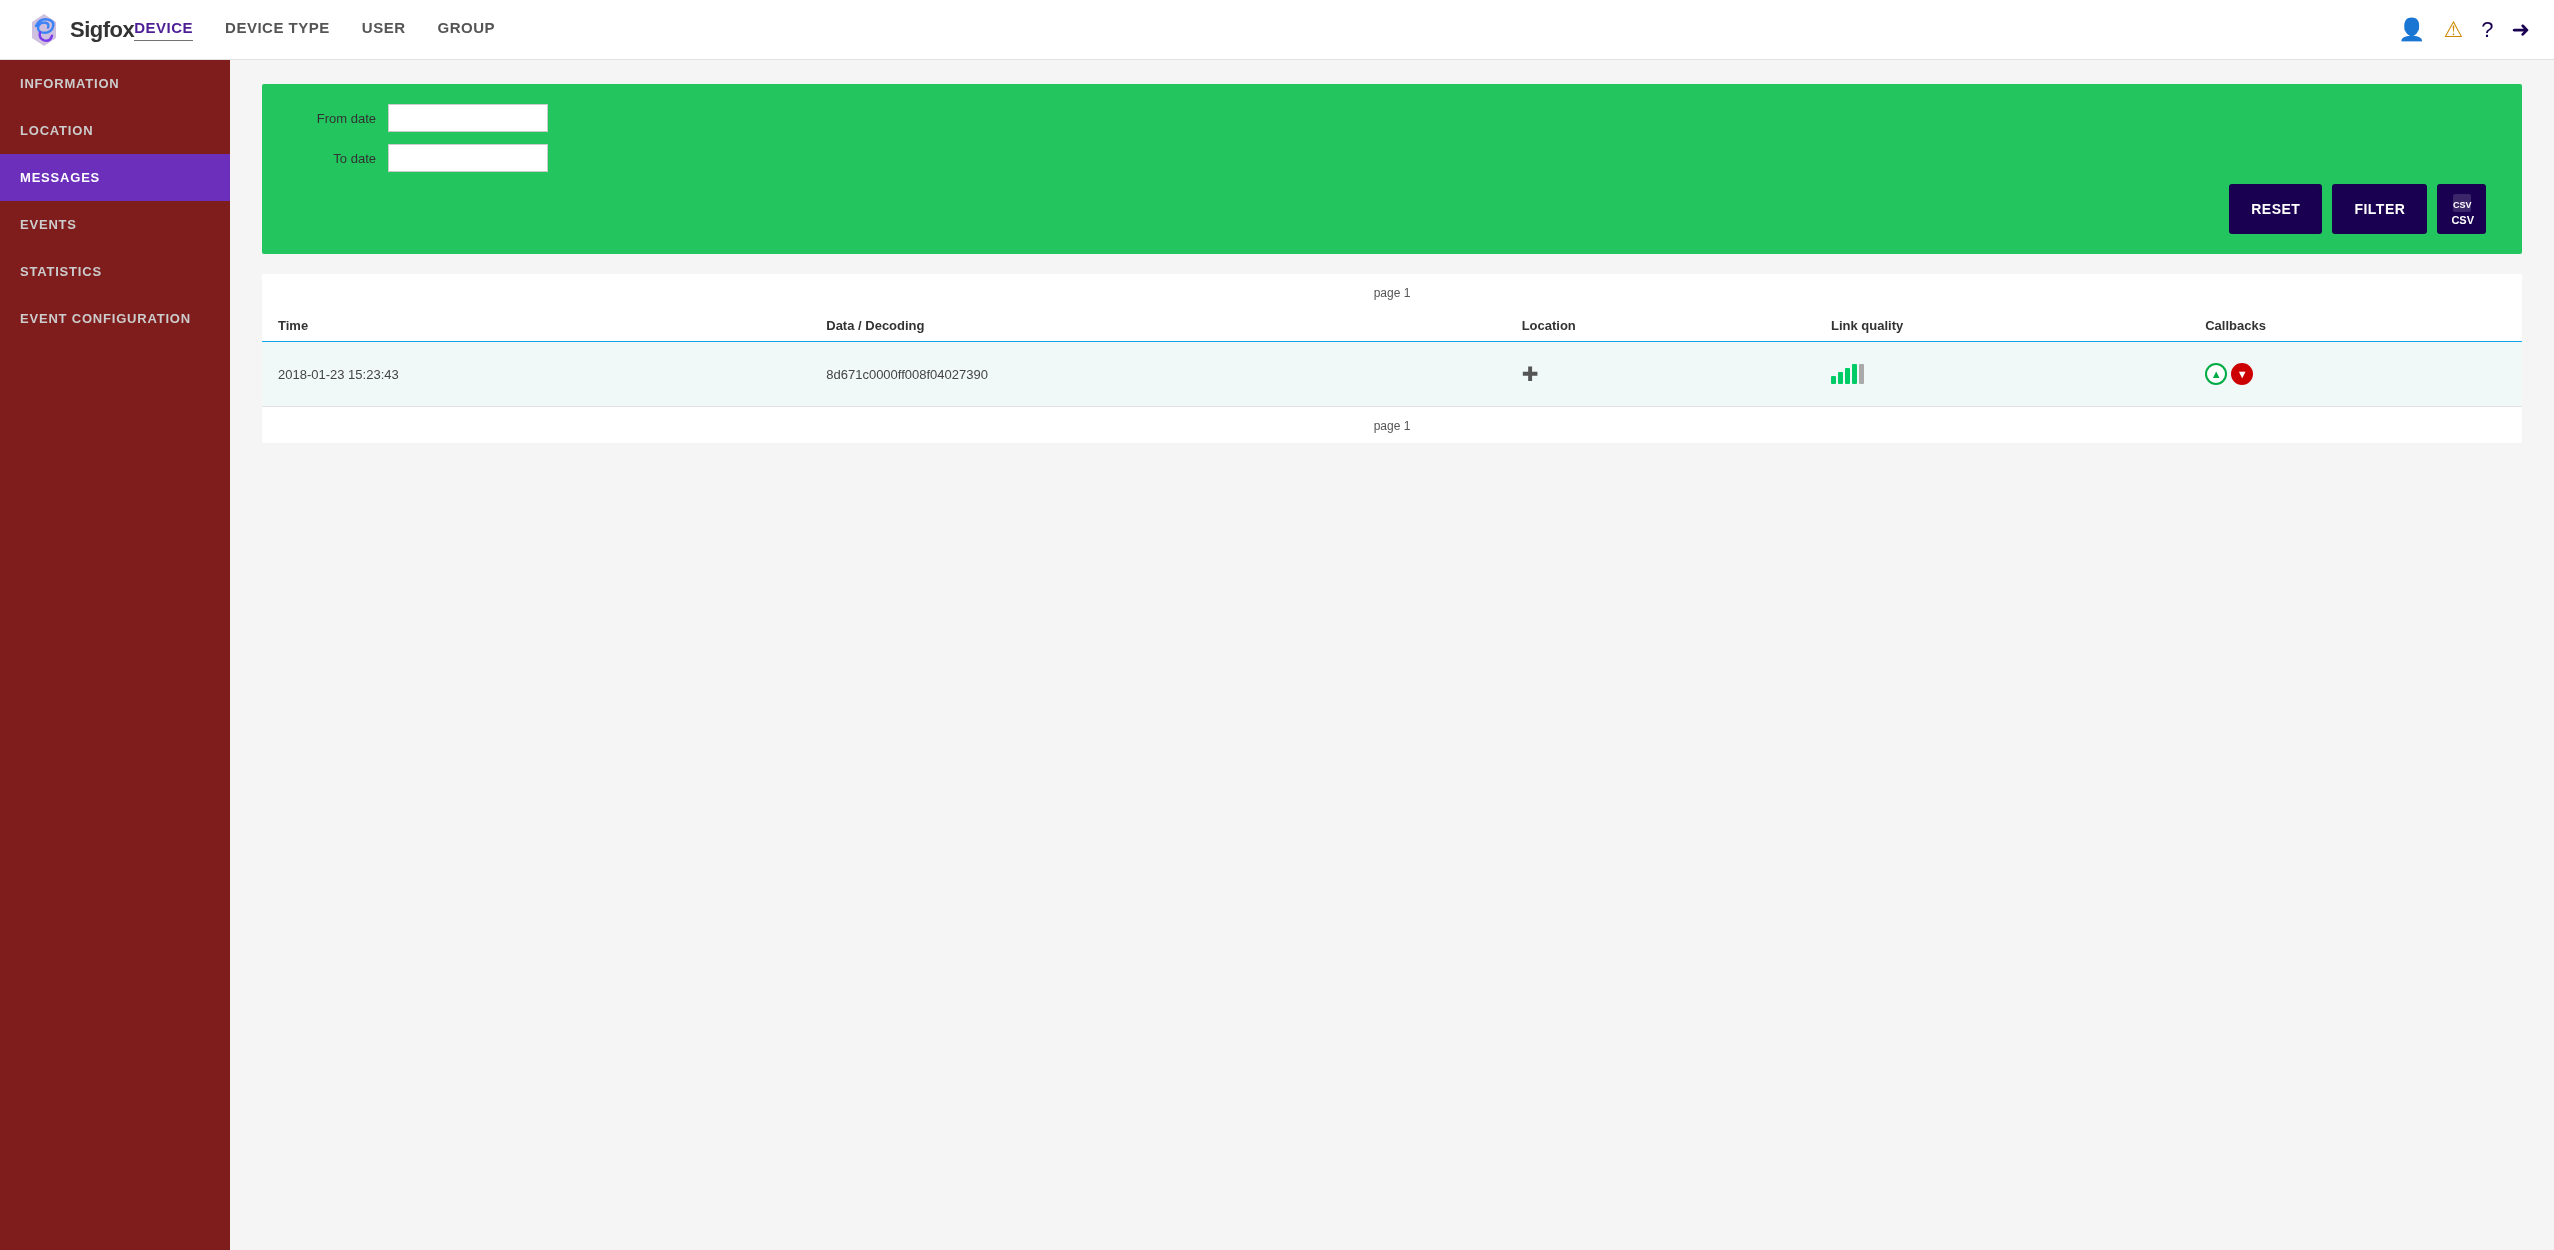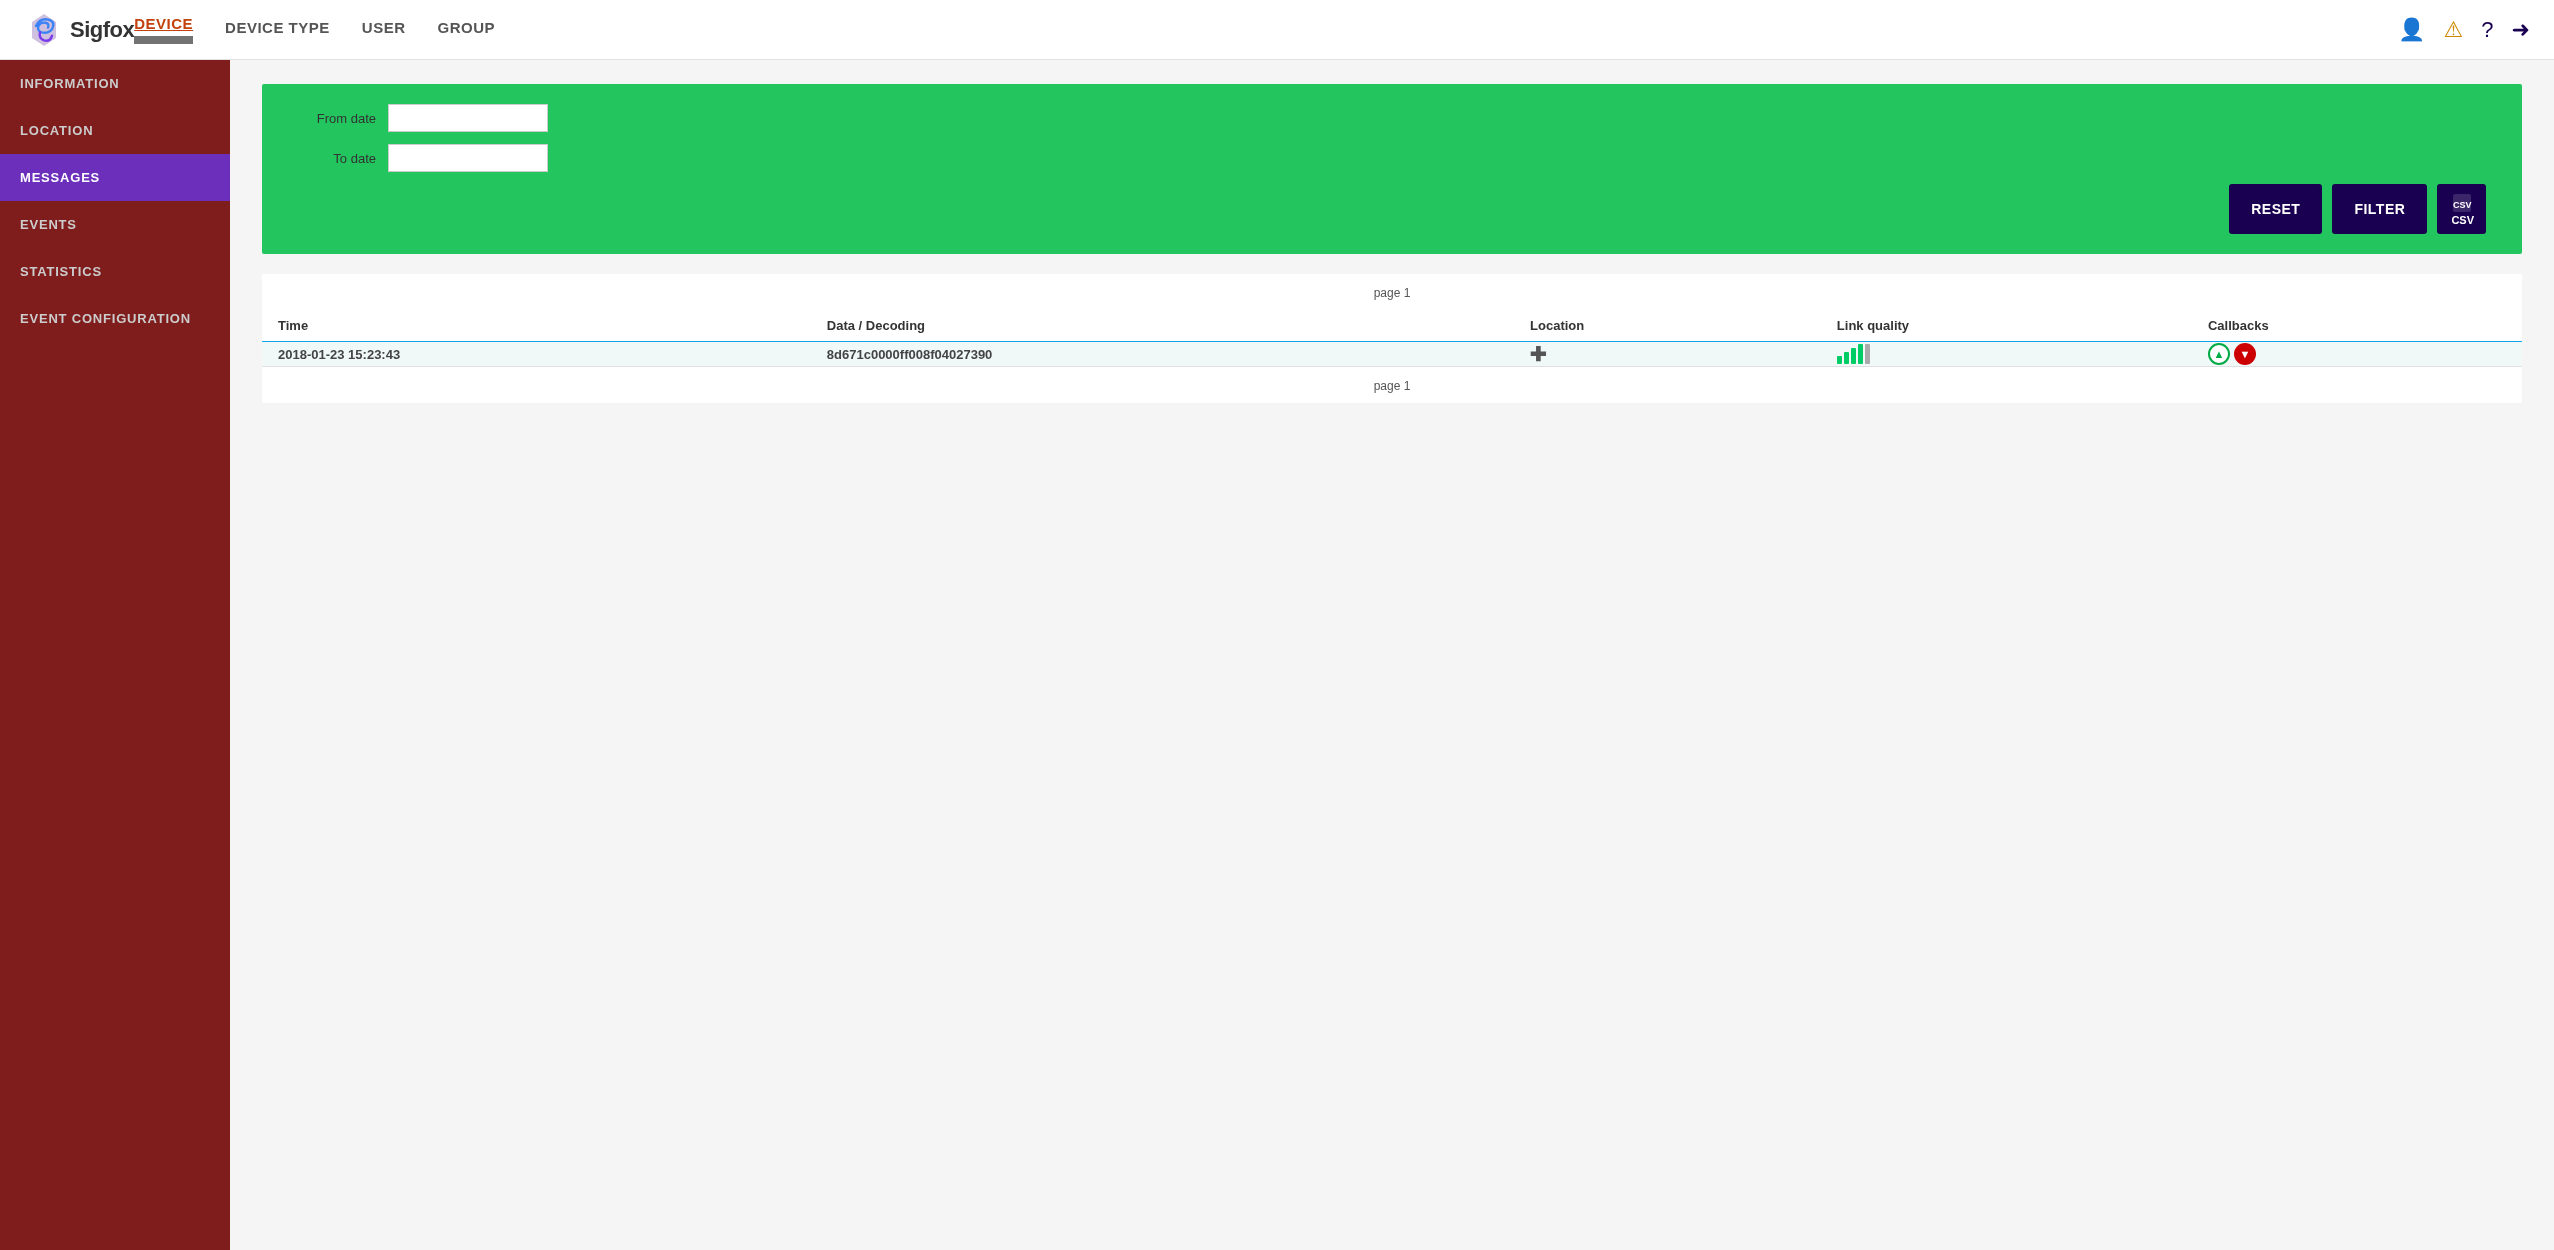--- a/index.html
+++ b/index.html
@@ -34,23 +34,22 @@
     .nav-link {
       font-size: 15px;
       font-weight: 600;
       color: #555;
       text-decoration: none;
       padding-bottom: 4px;
       cursor: pointer;
       letter-spacing: 0.5px;
     }
     .nav-link.active {
-      color: #c2410c;
-      border-bottom: 8px solid #737373;
-      text-decoration: underline;
+      color: #4c1d95;
+      border-bottom: 1px solid #737373;
     }
     .nav-right {
       display: flex;
       align-items: center;
       gap: 18px;
       margin-left: auto;
     }
     .nav-icon {
       font-size: 22px;
       color: #1a0050;
@@ -196,24 +195,23 @@
       padding: 8px 16px;
       color: #333;
       font-weight: 600;
       font-size: 13px;
     }
     .messages-table tbody tr {
       background: #f0f8f8;
       border-bottom: 1px solid #e0e0e0;
     }
     .messages-table td {
-      padding: 0 16px;
+      padding: 20px 16px;
       color: #444;
       font-size: 13px;
-      font-weight: bold;
     }
 
     
     .link-quality {
       display: flex;
       align-items: flex-end;
       gap: 2px;
       height: 20px;
     }
     .bar {

